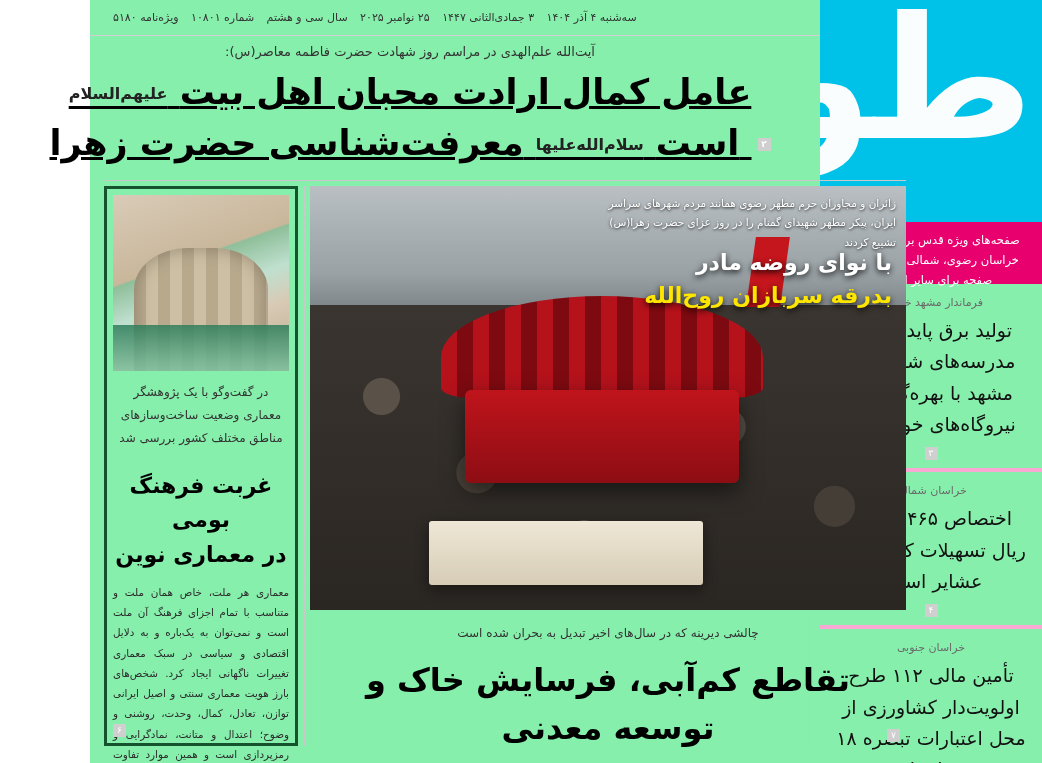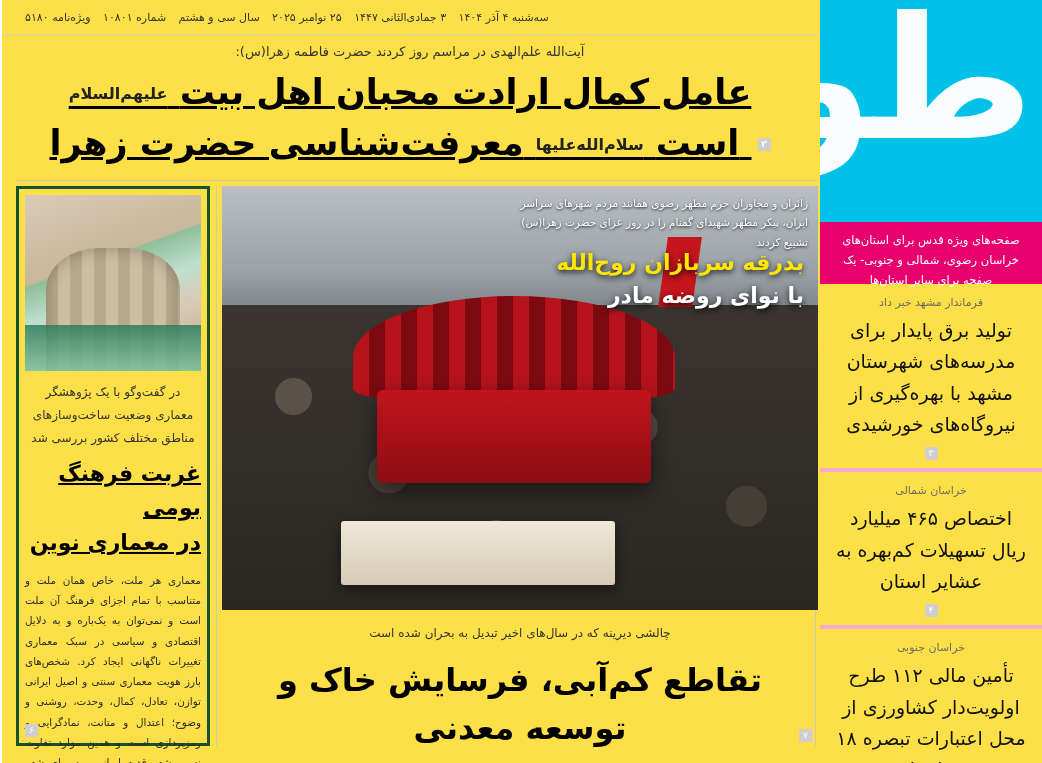--- a/index.html
+++ b/index.html
@@ -4,22 +4,22 @@
 <style>
   * { box-sizing: border-box; margin: 0; padding: 0; }
   html, body {
     width: 1042px; height: 763px;
     background: #ffffff;
     font-family: "DejaVu Sans", "Liberation Sans", sans-serif;
     overflow: hidden;
   }
   .page {
     position: relative;
-    width: 1040px; height: 763px;
-    background: #fde047;
+    width: 952px; height: 763px;
+    background: #86efac;
   }
 
   
   .top-strip {
     position: absolute; top: 0; left: 0; width: 1042px; height: 36px;
     border-bottom: 1px solid #d0d0d0;
     display: flex; align-items: center; justify-content: space-between;
     padding: 0 14px;
   }
   .site-url {
@@ -143,21 +143,21 @@
     position: absolute; bottom: 0; left: 0; right: 0; height: 26%;
     background: linear-gradient(180deg,#2e7d5b,#7fc4a1);
     opacity: .85;
   }
   .left-lead {
     font-size: 12px; color: #333; line-height: 1.9;
     text-align: center; margin-top: 10px;
   }
   .left-title {
     font-size: 22px; font-weight: bold; color: #000;
-    line-height: 1.55; margin-top: 8px; text-decoration: underline;
+    text-align: center; line-height: 1.55; margin-top: 20px;
   }
   .left-body {
     font-size: 10.4px; color: #2b2b2b; line-height: 1.95;
     text-align: justify; margin-top: 10px;
   }
   .left-flag {
     position: absolute; bottom: 6px; left: 6px;
     width: 13px; height: 13px; background: #cfcfcf; color: #fff;
     font-size: 9px; line-height: 13px; text-align: center;
   }
@@ -277,21 +277,21 @@
       <span>ویژه‌نامه ۵۱۸۰</span>
     </div>
   </div>
 
   <div class="logo-block">
     <div class="logo-word">طوس</div>
     <div class="logo-sub-en"></div>
   </div>
 
   <div class="headline-area">
-    <div class="overline">آیت‌الله علم‌الهدی در مراسم روز کردند حضرت فاطمه زهرا(س):</div>
+    <div class="overline">آیت‌الله علم‌الهدی در مراسم روز شهادت حضرت فاطمه معاصر(س):</div>
     <div class="main-headline">
       <div>
         <span>عامل کمال ارادت محبان اهل بیت</span>
         <span class="salavat">علیهم‌السلام</span>
       </div>
       <div>
         <span class="headline-flag">۲</span>
         <span>است</span>
         <span class="salavat">سلام‌الله‌علیها</span>
         <span>معرفت‌شناسی حضرت زهرا</span>
@@ -342,22 +342,22 @@
 
   <div class="center-photo-wrap">
     <div class="photo-sky"></div>
     <div class="photo-crowd"></div>
     <div class="photo-canopy"></div>
     <div class="photo-flagpole"></div>
     <div class="photo-casket"></div>
     <div class="photo-coffins"></div>
     <div class="photo-caption-top">زائران و مجاوران حرم مطهر رضوی همانند مردم شهرهای سراسر ایران، پیکر مطهر شهیدای گمنام را در روز عزای حضرت زهرا(س) تشییع کردند</div>
     <div class="photo-overlay-title">
+      <div><span class="l2">با نوای روضه مادر</span></div>
       <div><span class="l1">بدرقه سربازان روح‌الله</span></div>
-      <div><span class="l2">با نوای روضه مادر</span></div>
     </div>
   </div>
 
   <div class="bottom-story">
     <div class="bottom-kicker">چالشی دیرینه که در سال‌های اخیر تبدیل به بحران شده است</div>
     <div class="bottom-title">
       <div>تقاطع کم‌آبی، فرسایش خاک و توسعه معدنی</div>
       <div>در خواف</div>
     </div>
     <div class="bottom-flag">۷</div>

